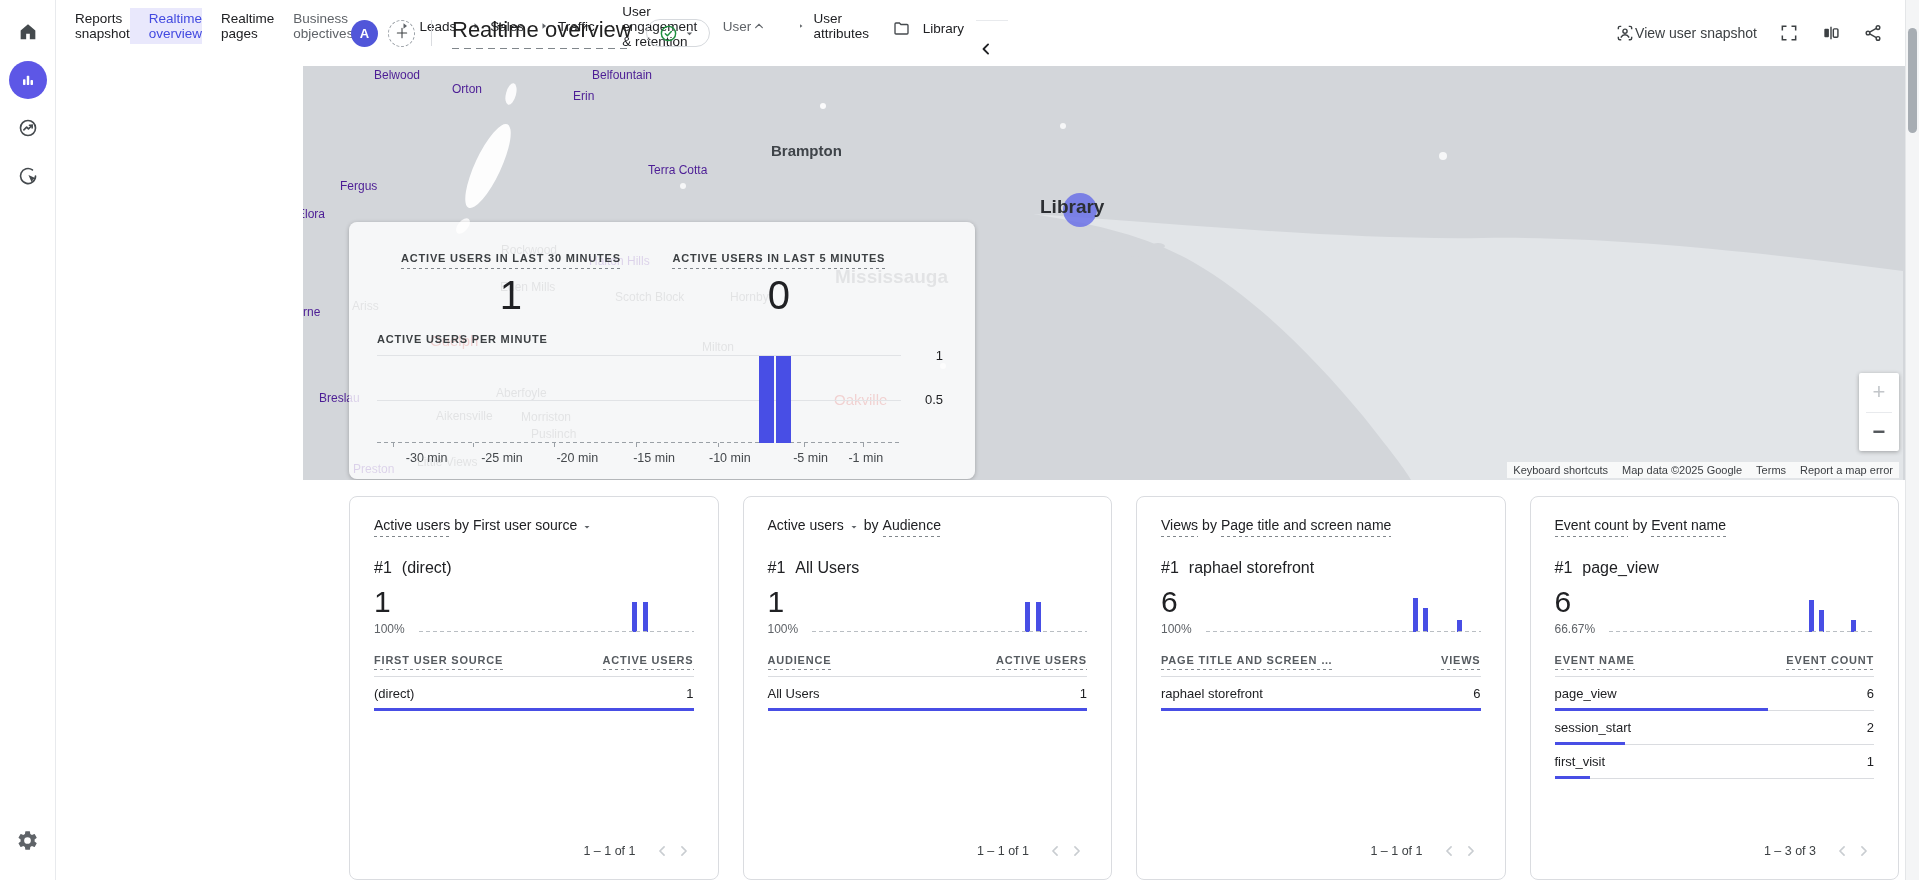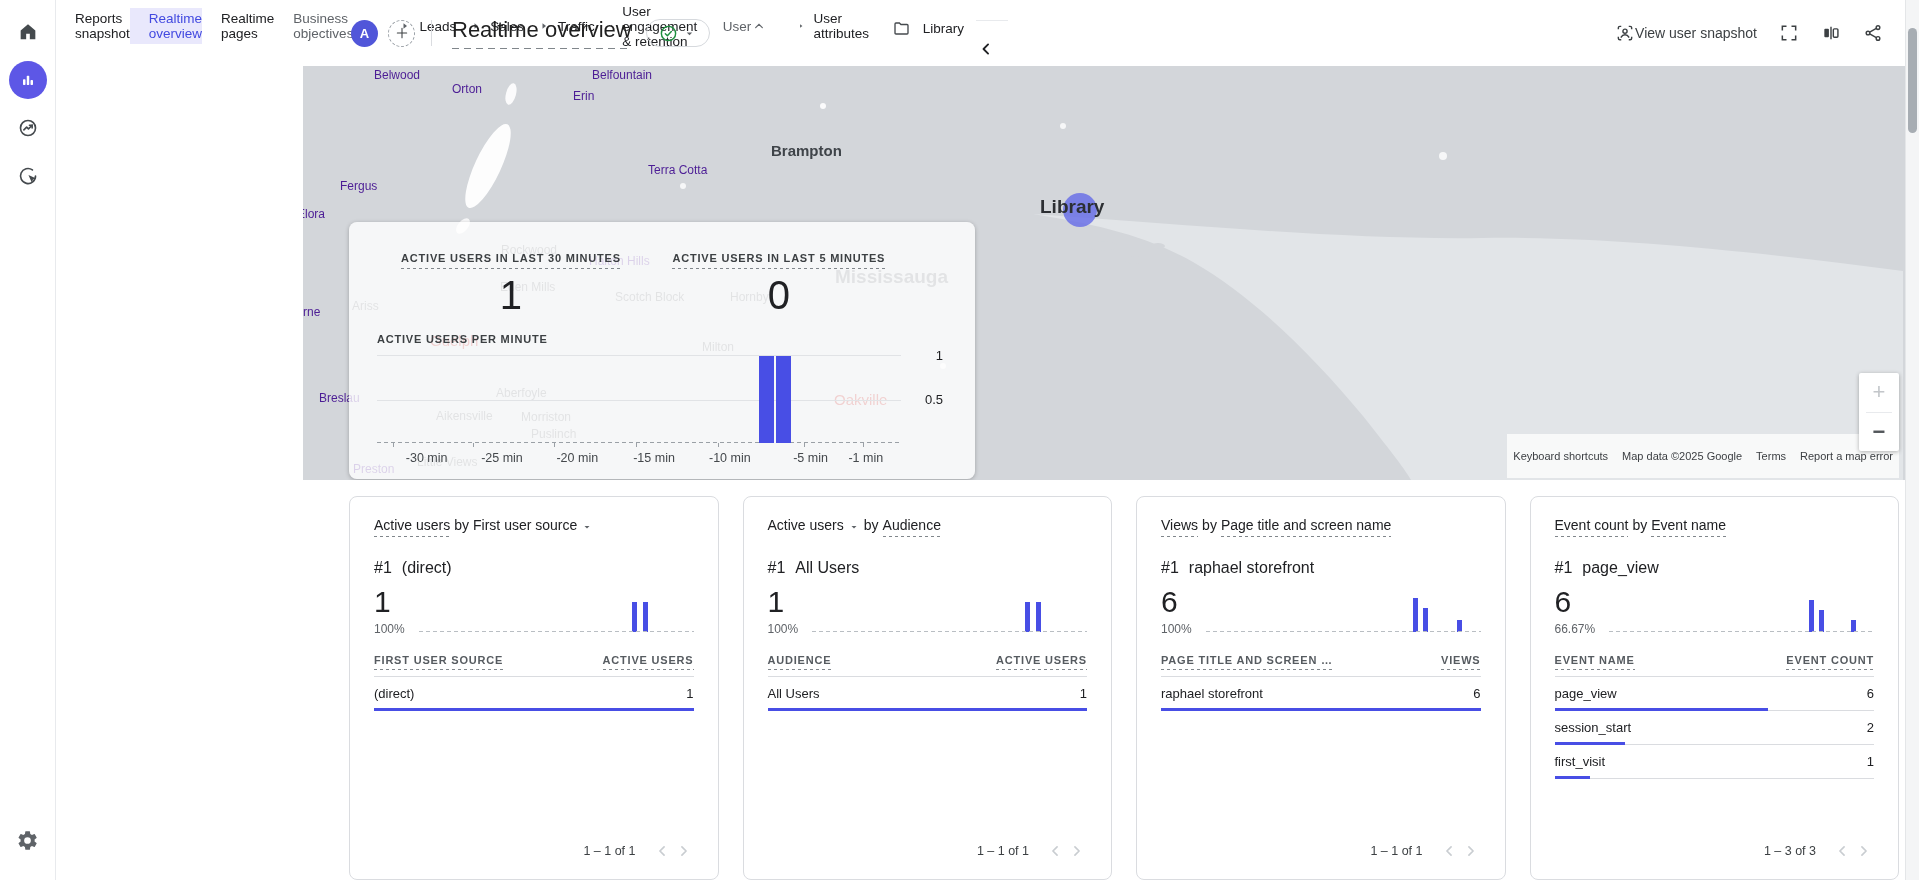--- a/index.html
+++ b/index.html
@@ -78,21 +78,21 @@
   .gline-base { position:absolute; left:0; right:0; bottom:0; height:1px;
     background-image:linear-gradient(to right,#9aa0a6 55%,transparent 55%); background-size:7px 1px; }
   .mbar { position:absolute; bottom:0; width:15px; background:#484ee5; }
   .tick { position:absolute; bottom:-4px; width:1px; height:4px; background:#9aa0a6; }
   .yaxis { width:46px; position:relative; }
   .ylab { position:absolute; right:4px; font-size:13px; color:#202124; transform:translateY(-7px); }
   .xlabels { position:relative; height:16px; margin-top:8px; margin-right:46px;margin-left:35px; }
   .xlab { position:absolute; transform:translateX(-50%); font-size:12.5px; color:#44484c; white-space:nowrap; }
 
   .map-attrib { position:absolute; right:20px; bottom:2px; z-index:3; display:flex; gap:14px;
-    font-size:11px; color:#3b3e42; background:rgba(255,255,255,0.75); padding:16px 6px; align-items:center; }
+    font-size:11px; color:#3b3e42; background:rgba(255,255,255,0.75); padding:2px 6px; align-items:center; }
   .zoomctl { position:absolute; right:20px; top:307px; width:40px; height:78px; background:#fff;
     border-radius:2px; box-shadow:0 1px 4px rgba(0,0,0,0.3); z-index:3; display:flex; flex-direction:column; }
   .zoomctl .zbtn { flex:1; display:flex; align-items:center; justify-content:center; font-size:22px; cursor:pointer; }
   .zoomctl .zin { color:#c3c6ca; }
   .zoomctl .zout { color:#52565a; font-weight:bold; }
   .zoomctl .zdiv { height:1px; background:#e8eaed; margin:0 7px; }
 
   
   .cards { display:flex; gap:24px; padding:16px 20px 0 46px; height:400px; }
   .card { flex:1; border:1px solid #dadce0; border-radius:8px; padding:20px 24px 12px;

